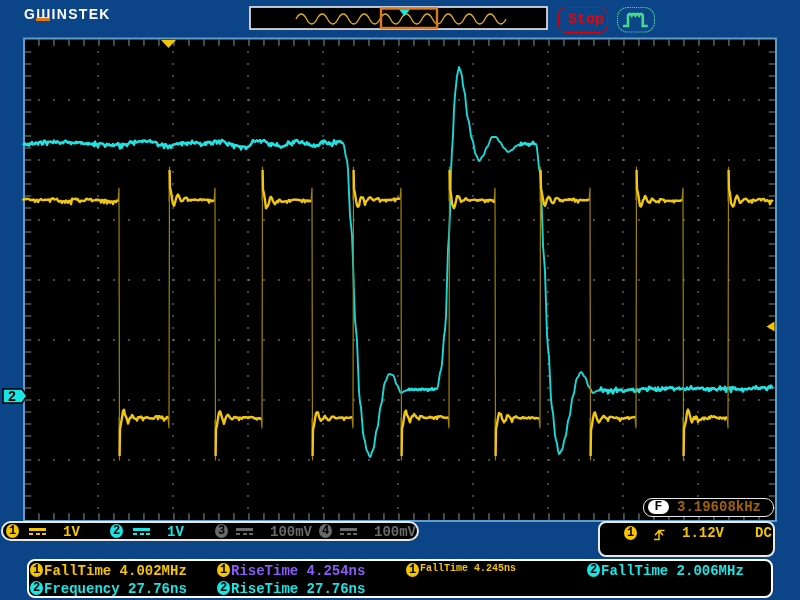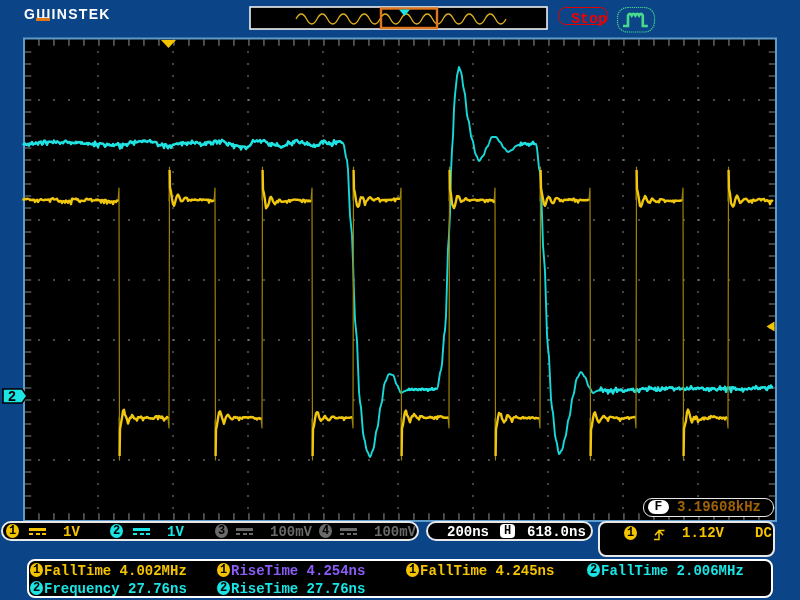--- a/index.html
+++ b/index.html
@@ -44,21 +44,21 @@
 <path d="M296 19 q 5.25 -10 10.5 0 q 5.25 10 10.5 0 q 5.25 -10 10.5 0 q 5.25 10 10.5 0 q 5.25 -10 10.5 0 q 5.25 10 10.5 0 q 5.25 -10 10.5 0 q 5.25 10 10.5 0 q 5.25 -10 10.5 0 q 5.25 10 10.5 0 q 5.25 -10 10.5 0 q 5.25 10 10.5 0 q 5.25 -10 10.5 0 q 5.25 10 10.5 0 q 5.25 -10 10.5 0 q 5.25 10 10.5 0 q 5.25 -10 10.5 0 q 5.25 10 10.5 0 q 5.25 -10 10.5 0 q 5.25 10 10.5 0" fill="none" stroke="#e0b11c" stroke-width="1.3"></path>
 <rect x="381" y="8.5" width="56" height="19.5" fill="none" stroke="#e0761c" stroke-width="2.4"></rect>
 <polygon points="399,9.5 410,9.5 404.5,16" fill="#1ae4e4"></polygon>
 <rect x="617.5" y="7.5" width="37" height="24.5" rx="10" fill="none" stroke="#49d98d" stroke-width="1.2" stroke-dasharray="1.2 0.9"></rect>
 <path d="M623 26 h5 v-10.5 q1.85 -3.2 3.7 0 q1.85 -3.2 3.7 0 q1.85 -3.2 3.7 0 q1.85 -3.2 3.7 0 l0 10.5 h5" fill="none" stroke="#49d98d" stroke-width="2.6"></path>
 </svg>
 
 <div class="abs" style="left:24px;top:6px;font-family:'Liberation Sans',sans-serif;font-weight:bold;font-size:14px;color:#fff;letter-spacing:1.3px;">GШINSTEK</div>
 <div class="abs" style="left:36px;top:18px;width:14px;height:3px;background:#e07818;"></div>
 
-<div class="abs mono" style="left:558px;top:7px;width:50px;height:18px;border:1.6px solid #e00000;border-radius:8px;color:#f00000;font-size:15px;line-height:23px;text-align:right;">Stop</div>
+<div class="abs mono" style="left:558px;top:7px;width:50px;height:26px;border:1.6px solid #e00000;border-radius:8px;color:#f00000;font-size:15px;line-height:23px;text-align:left;padding-left:9px;">Stop</div>
 
 
 <div class="abs" style="left:1px;top:521px;width:418px;height:20px;background:#000;border:2px solid #e8e8e8;border-radius:10px;">
 <span style="position:absolute;left:3px;top:1px;width:13px;height:14px;border-radius:50%;background:#f5c400;color:#000;font:bold 12px/14px 'Liberation Mono',monospace;text-align:center;">1</span>
       <span style="position:absolute;left:26px;top:5px;width:17px;height:8px;">
         <span style="position:absolute;left:0;top:0;width:17px;height:2.6px;background:#f5c400;"></span>
         <span style="position:absolute;left:0;top:4.6px;width:4px;height:2.6px;background:#f5c400;"></span>
         <span style="position:absolute;left:6.5px;top:4.6px;width:4px;height:2.6px;background:#f5c400;"></span>
         <span style="position:absolute;left:13px;top:4.6px;width:4px;height:2.6px;background:#f5c400;"></span>
       </span>
@@ -82,25 +82,20 @@
 <span style="position:absolute;left:316px;top:1px;width:13px;height:14px;border-radius:50%;background:#6a6a6a;color:#000;font:bold 12px/14px 'Liberation Mono',monospace;text-align:center;">4</span>
       <span style="position:absolute;left:337px;top:5px;width:17px;height:8px;">
         <span style="position:absolute;left:0;top:0;width:17px;height:2.6px;background:#6a6a6a;"></span>
         <span style="position:absolute;left:0;top:4.6px;width:4px;height:2.6px;background:#6a6a6a;"></span>
         <span style="position:absolute;left:6.5px;top:4.6px;width:4px;height:2.6px;background:#6a6a6a;"></span>
         <span style="position:absolute;left:13px;top:4.6px;width:4px;height:2.6px;background:#6a6a6a;"></span>
       </span>
       <span class="abs mono" style="left:371px;top:1px;font-size:14px;color:#6a6a6a;">100mV</span>
 </div>
 
-<div class="abs" style="left:426px;top:521px;width:167px;height:20px;background:#000;border:2px solid #e8e8e8;border-radius:10px;">
-<span class="abs mono" style="left:19px;top:1px;font-size:14px;color:#fff;">200ns</span>
-<span class="abs" style="left:72px;top:1px;width:15px;height:14px;background:#fff;border-radius:4px;color:#000;font:bold 12px/14px 'Liberation Mono',monospace;text-align:center;">H</span>
-<span class="abs mono" style="left:99px;top:1px;font-size:14px;color:#fff;">618.0ns</span>
-</div>
 
 <div class="abs" style="left:598px;top:521px;width:177px;height:36px;background:#000;border:2px solid #e8e8e8;border-radius:8px;">
 <span style="position:absolute;left:24px;top:3px;width:13px;height:14px;border-radius:50%;background:#f5c400;color:#000;font:bold 12px/14px 'Liberation Mono',monospace;text-align:center;">1</span>
 <svg class="abs" style="left:53px;top:3px;" width="14" height="16" viewBox="0 0 14 16">
         <path d="M1 13.5 H6 V4.5 H11.5 M2 9.3 L6 4.7 L10 9.3" fill="none" stroke="#f5c400" stroke-width="1.5"></path>
       </svg>
 <span class="abs mono" style="left:82px;top:2px;font-size:14px;color:#f5c400;">1.12V</span>
 <span class="abs mono" style="left:155px;top:2px;font-size:14px;color:#f5c400;text-align:right;">DC</span>
 </div>
 
@@ -113,21 +108,21 @@
 <div class="abs" style="left:0px;top:1px;height:17px;">
         <span style="position:absolute;left:1px;top:1px;width:13px;height:14px;border-radius:50%;background:#f5c400;color:#000;font:bold 12px/14px 'Liberation Mono',monospace;text-align:center;">1</span>
         <span class="abs mono" style="left:15px;top:1px;font-size:14px;color:#f5c400;white-space:pre;">FallTime 4.002MHz</span>
       </div>
 <div class="abs" style="left:187px;top:1px;height:17px;">
         <span style="position:absolute;left:1px;top:1px;width:13px;height:14px;border-radius:50%;background:#f5c400;color:#000;font:bold 12px/14px 'Liberation Mono',monospace;text-align:center;">1</span>
         <span class="abs mono" style="left:15px;top:1px;font-size:14px;color:#8b5cf6;white-space:pre;">RiseTime 4.254ns</span>
       </div>
 <div class="abs" style="left:376px;top:1px;height:17px;">
         <span style="position:absolute;left:1px;top:1px;width:13px;height:14px;border-radius:50%;background:#f5c400;color:#000;font:bold 12px/14px 'Liberation Mono',monospace;text-align:center;">1</span>
-        <span class="abs mono" style="left:15px;top:1px;font-size:14px;color:#f5c400;white-space:pre;">FallTime 4.245ns</span>
+        <span class="abs mono" style="left:15px;top:1px;font-size:10px;color:#f5c400;white-space:pre;">FallTime 4.245ns</span>
       </div>
 <div class="abs" style="left:557px;top:1px;height:17px;">
         <span style="position:absolute;left:1px;top:1px;width:13px;height:14px;border-radius:50%;background:#1ae4e4;color:#000;font:bold 12px/14px 'Liberation Mono',monospace;text-align:center;">2</span>
         <span class="abs mono" style="left:15px;top:1px;font-size:14px;color:#1ae4e4;white-space:pre;">FallTime 2.006MHz</span>
       </div>
 <div class="abs" style="left:0px;top:19px;height:17px;">
         <span style="position:absolute;left:1px;top:1px;width:13px;height:14px;border-radius:50%;background:#1ae4e4;color:#000;font:bold 12px/14px 'Liberation Mono',monospace;text-align:center;">2</span>
         <span class="abs mono" style="left:15px;top:1px;font-size:14px;color:#1ae4e4;white-space:pre;">Frequency 27.76ns</span>
       </div>
 <div class="abs" style="left:187px;top:19px;height:17px;">

